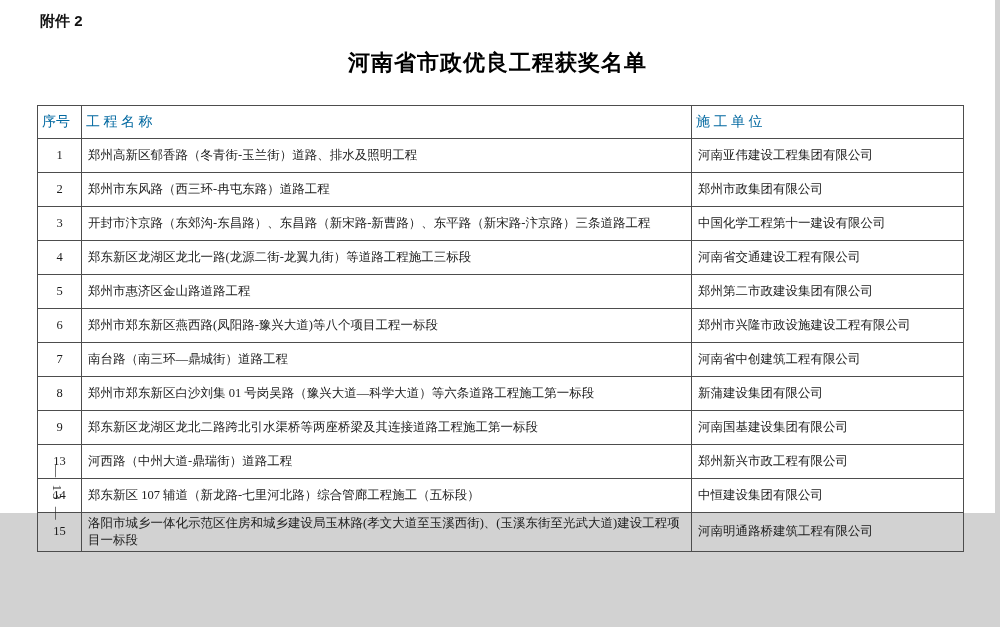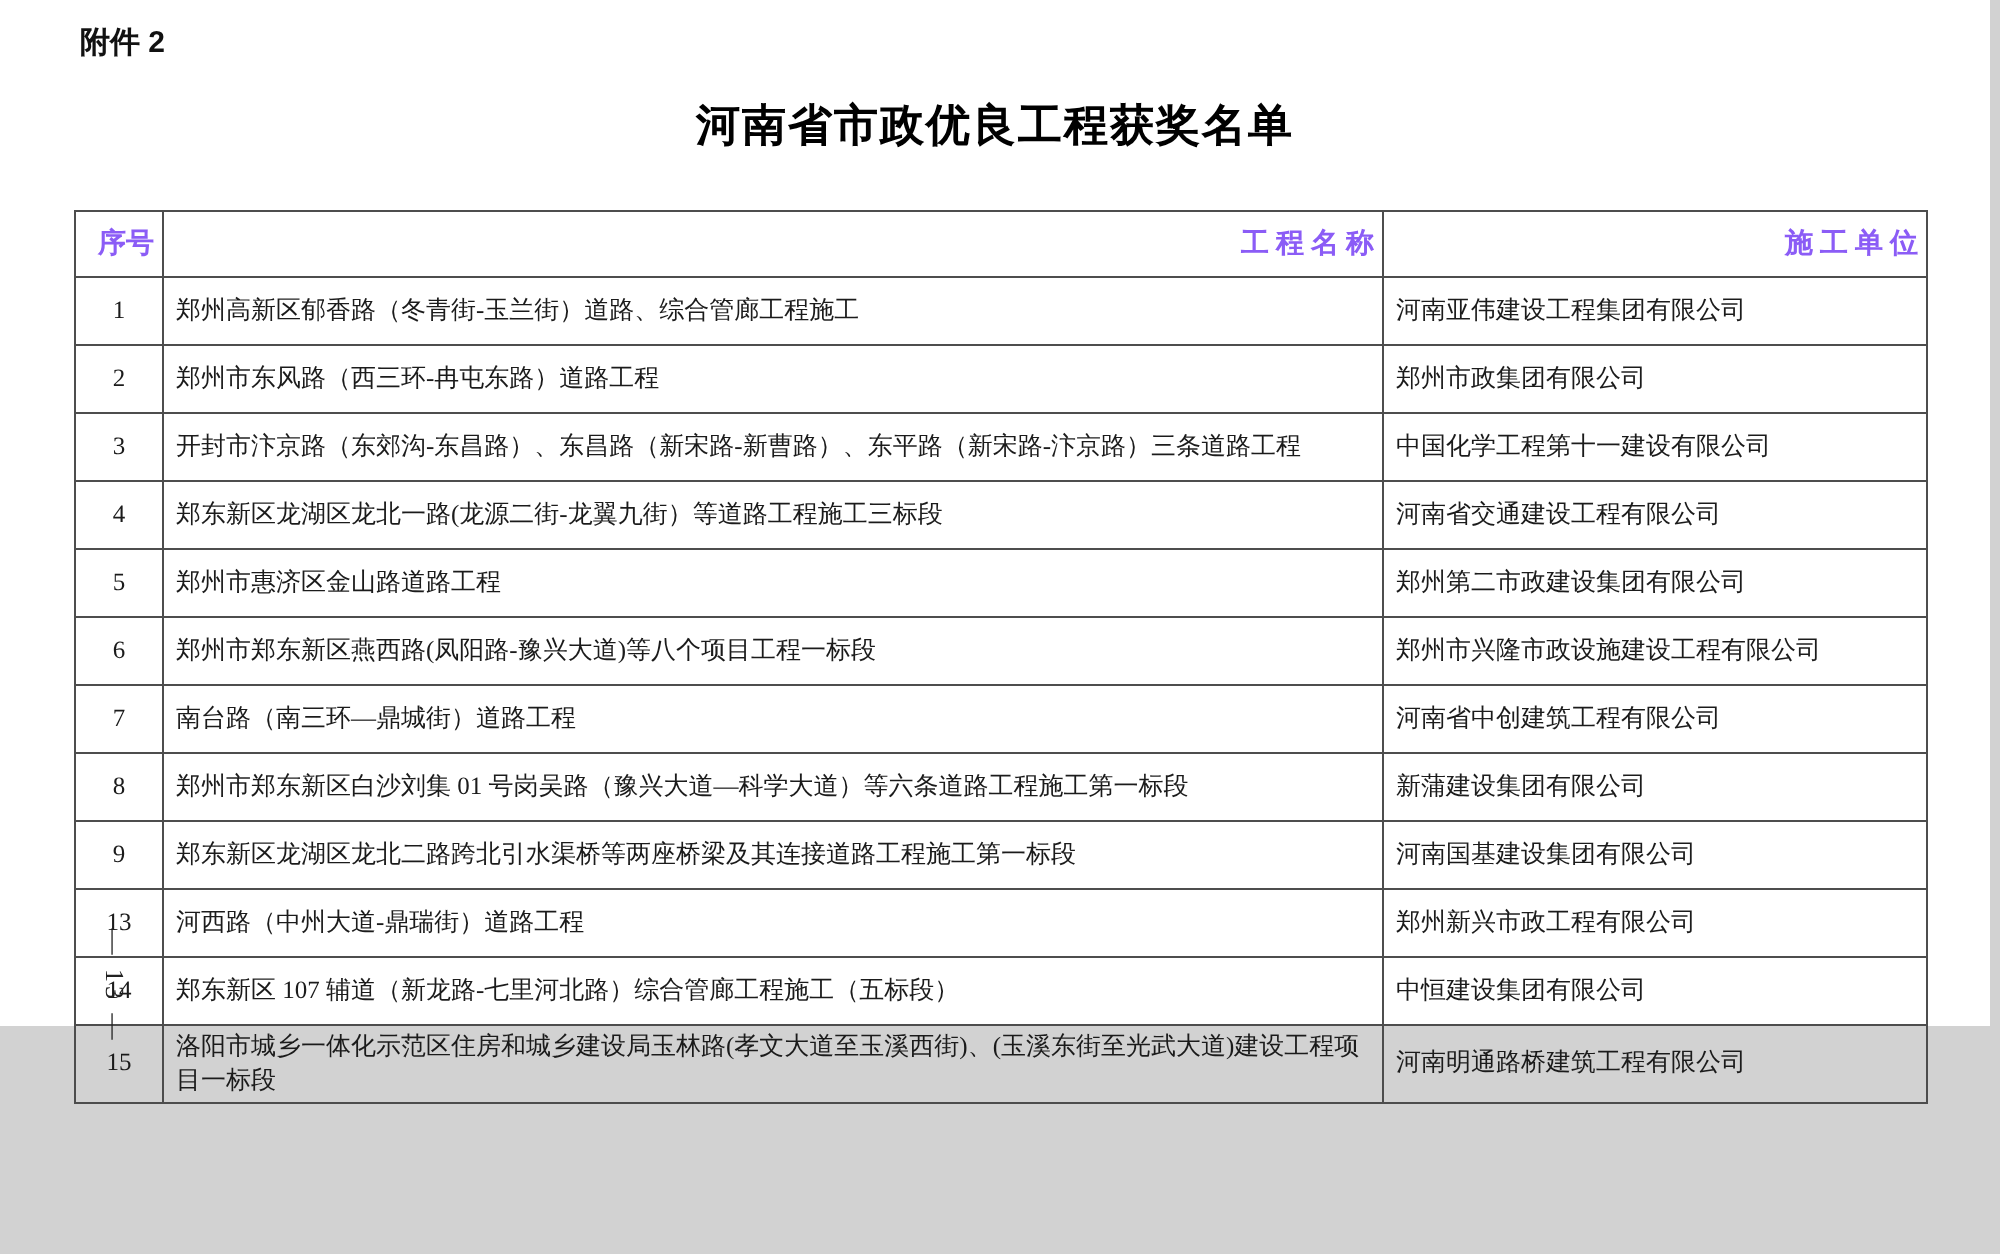--- a/index.html
+++ b/index.html
@@ -33,22 +33,22 @@
   }
   table.awards{
     position:absolute;left:37px;top:105px;width:926px;
     border-collapse:collapse;table-layout:fixed;
   }
   table.awards th, table.awards td{
     border:1px solid var(--border);
     vertical-align:middle;
   }
   table.awards th{
-    height:32px;font-size:14px;font-weight:bold;
-    text-align:right;padding:0 4px;color:#8b5cf6;
+    height:32px;font-size:14px;font-weight:normal;
+    text-align:left;padding:0 4px;color:#0369a1;
   }
   table.awards td{
     height:29px;font-size:12.5px;line-height:1.35;
     padding:2px 6px;color:var(--text);
   }
   col.c-no{width:44px;}
   col.c-project{width:610px;}
   col.c-company{width:272px;}
   td.no{text-align:center;padding:2px 2px;}
   td.project,td.company{text-align:left;}
@@ -78,21 +78,21 @@
     <thead>
       <tr>
         <th>序号</th>
         <th>工 程 名 称</th>
         <th>施 工 单 位</th>
       </tr>
     </thead>
     <tbody id="rows">
         <tr>
           <td class="no">1</td>
-          <td class="project">郑州高新区郁香路（冬青街-玉兰街）道路、综合管廊工程施工</td>
+          <td class="project">郑州高新区郁香路（冬青街-玉兰街）道路、排水及照明工程</td>
           <td class="company">河南亚伟建设工程集团有限公司</td>
         </tr>
         <tr>
           <td class="no">2</td>
           <td class="project">郑州市东风路（西三环-冉屯东路）道路工程</td>
           <td class="company">郑州市政集团有限公司</td>
         </tr>
         <tr>
           <td class="no">3</td>
           <td class="project">开封市汴京路（东郊沟-东昌路）、东昌路（新宋路-新曹路）、东平路（新宋路-汴京路）三条道路工程</td>

